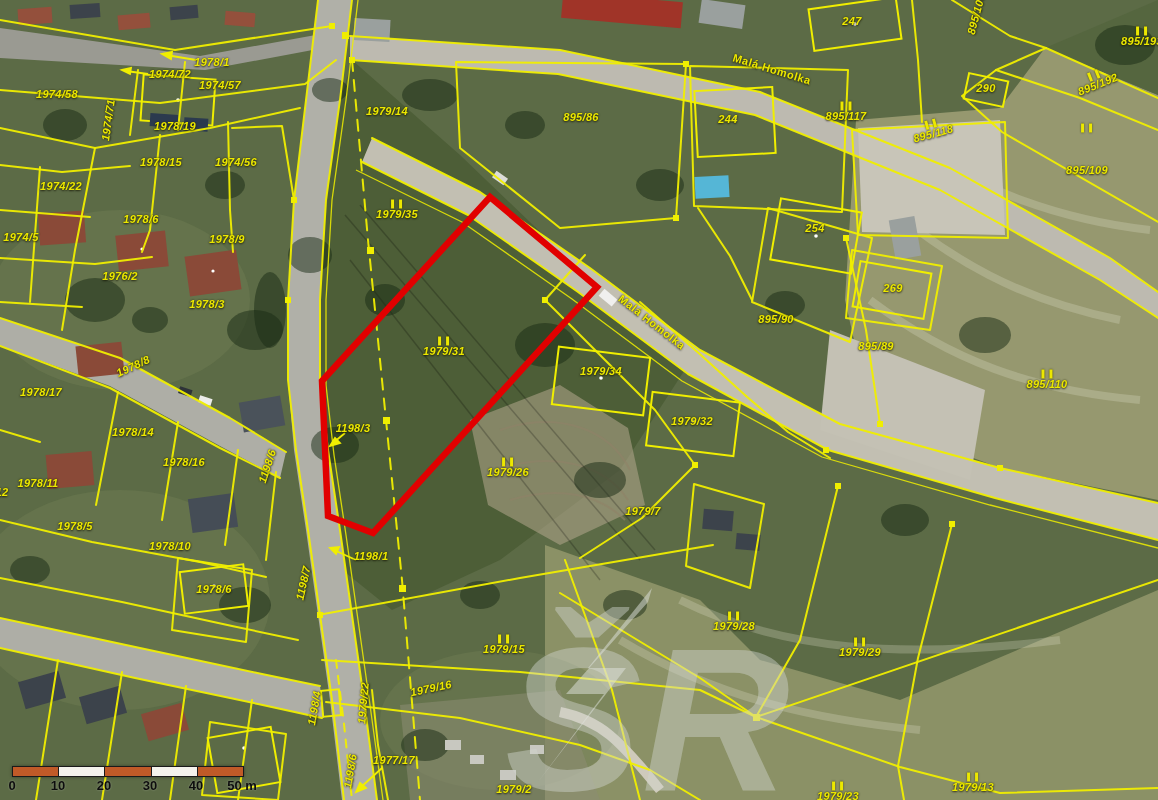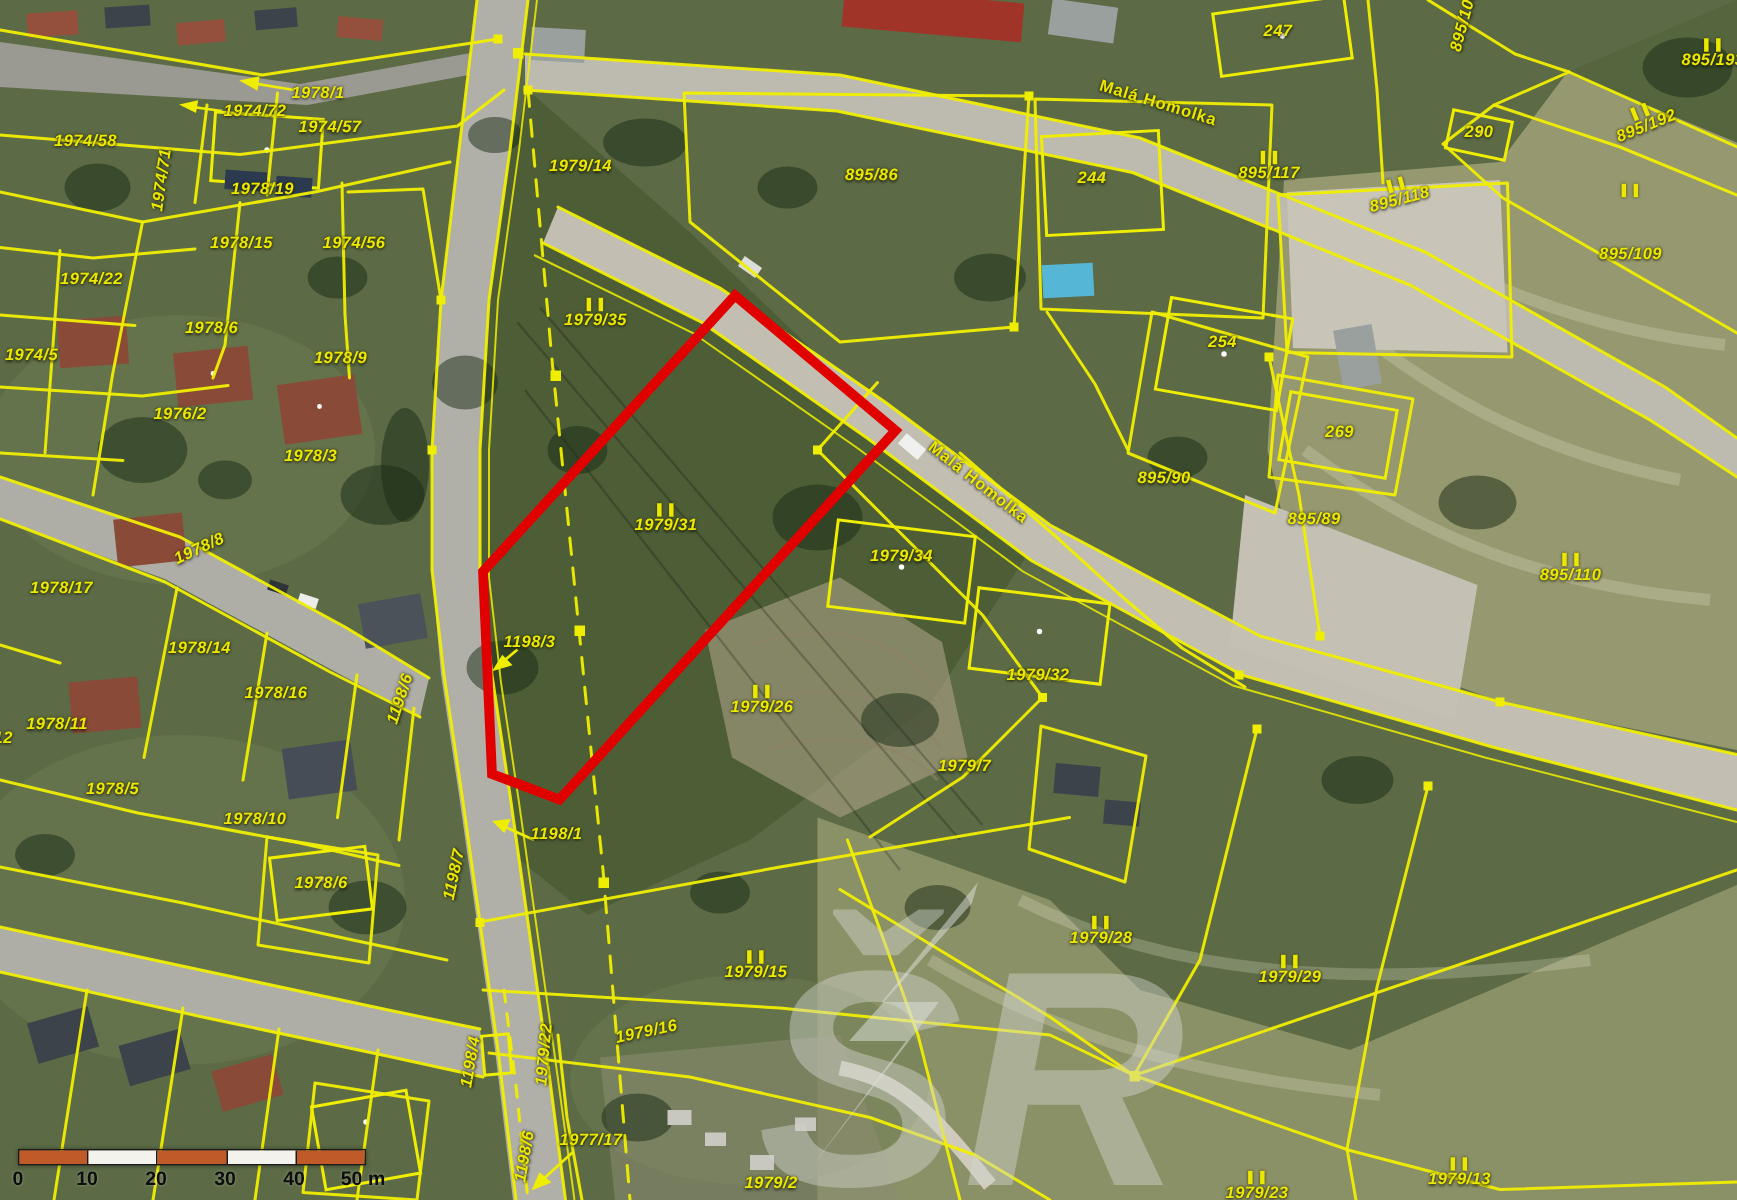--- a/index.html
+++ b/index.html
@@ -423,21 +423,21 @@
         <span class="ii"><i></i><i></i></span>
         <span class="t">1979/23</span>
       </div>
       <div class="plabel parcel" style="left: 973px; top: 782px;">
         <span class="ii"><i></i><i></i></span>
         <span class="t">1979/13</span>
       </div>
       <div class="plabel parcel" style="left: 601px; top: 371px;">
         <span class="t">1979/34</span>
       </div>
-      <div class="plabel parcel" style="left: 692px; top: 450px; text-align: center;">
+      <div class="plabel parcel" style="left: 692px; top: 421px; text-align: center;">
         <span class="t">1979/32</span>
       </div>
       <div class="plabel parcel" style="left: 643px; top: 511px;">
         <span class="t">1979/7</span>
       </div>
       <div class="plabel parcel" style="left: 581px; top: 117px;">
         <span class="t">895/86</span>
       </div>
       <div class="plabel parcel" style="left: 728px; top: 119px;">
         <span class="t">244</span>

